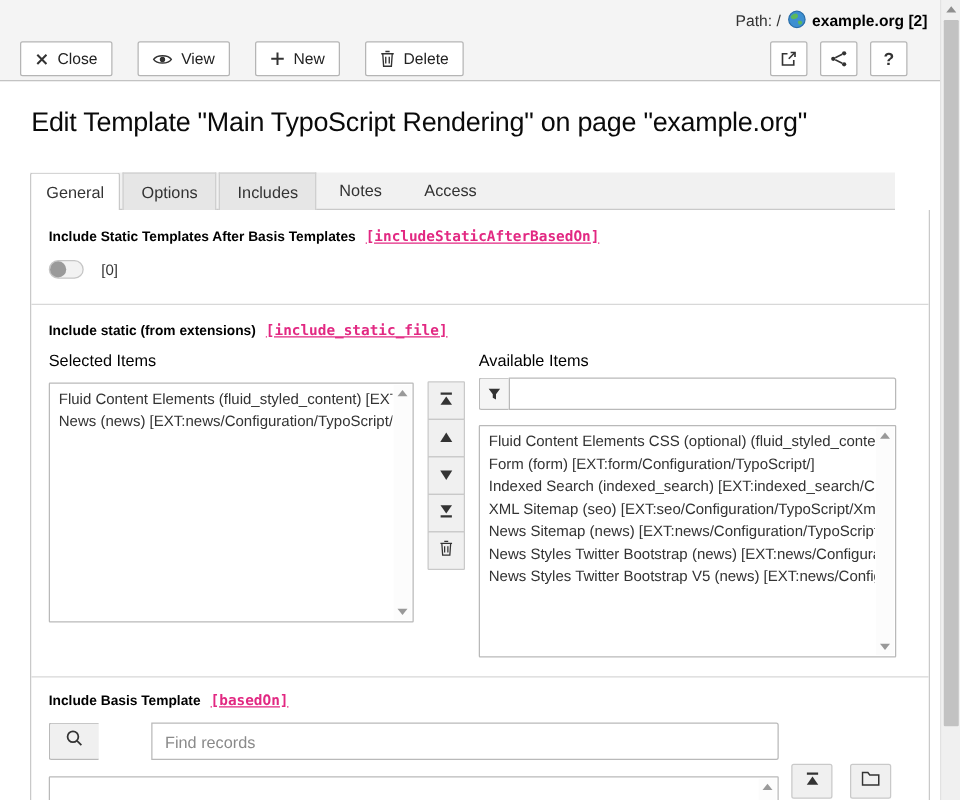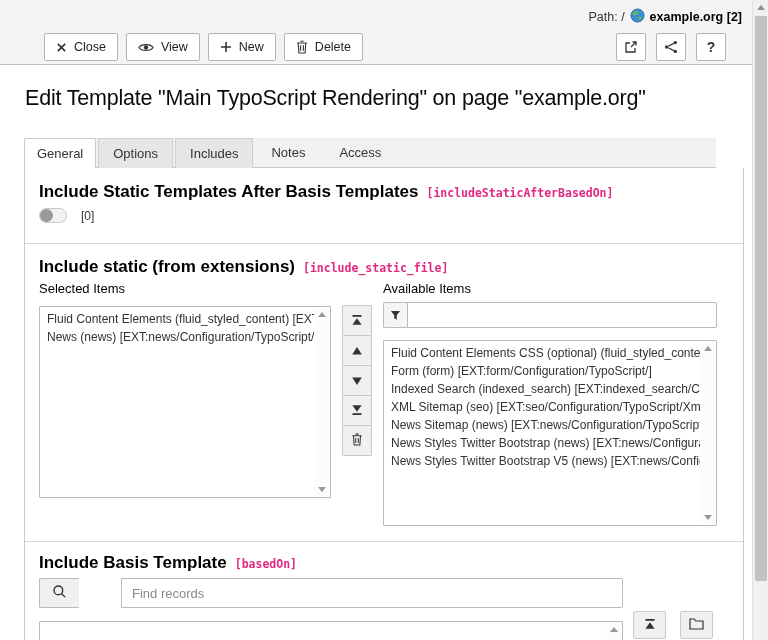--- a/index.html
+++ b/index.html
@@ -12,21 +12,21 @@
   .header {
     position:absolute; top:0; left:0; width:768px; height:65px;
     background:#f4f4f4; border-bottom:1px solid #c3c3c3;
   }
   .pathline {
     position:absolute; top:8px; right:26px; font-size:12.5px; color:#333;
     display:flex; align-items:center; gap:5px;
   }
   .pathline b { color:#000; }
   .toolbar-left {
-    position:absolute; left:16px; top:33px; display:flex; gap:8px;margin-left:28px;
+    position:absolute; left:16px; top:33px; display:flex; gap:20px;
   }
   .toolbar-right {
     position:absolute; right:42px; top:33px; display:flex; gap:10px;
   }
   .btn {
     height:28px; background:#fff; border:1px solid #b5b5b5; border-radius:2px;
     display:inline-flex; align-items:center; justify-content:center; gap:7px;
     padding:0 11px; font-size:12.5px; color:#222; cursor:pointer;
     font-family:"Liberation Sans",sans-serif;
   }
@@ -72,24 +72,24 @@
   }
   .tab.boxed { background:#e6e6e6; border:1px solid #cfcfcf; border-bottom:none; padding:0 14px; }
 
   
   .panel {
     position:absolute; left:24px; top:102px; width:720px; height:472px;
     border-left:1px solid #c9c9c9; border-right:1px solid #c9c9c9; background:#fff;
     overflow:hidden;
   }
   .divider { position:absolute; left:0; width:100%; height:1px; background:#d8d8d8; }
-  .field-label { font-size:17px; font-weight:bold; color:#000; white-space:nowrap; }
+  .field-label { font-size:11px; font-weight:bold; color:#000; white-space:nowrap; }
   .code {
     font-family:"DejaVu Sans Mono","Liberation Mono",monospace;
-    font-size:11.5px; color:#e22882; margin-left:8px; font-weight:bold;
+    font-size:11.5px; color:#e22882; margin-left:8px; font-weight:bold;text-decoration:underline;
   }
   .lbl-row { position:absolute; display:flex; align-items:baseline; }
   .sub-label { font-size:13px; color:#000; position:absolute; white-space:nowrap; }
 
   
   .toggle-row { position:absolute; left:14px; top:40px; display:flex; align-items:center; gap:14px; }
   .toggle {
     width:28px; height:15px; border-radius:8px; background:#f2f2f2;
     border:1px solid #c5c5c5; position:relative; cursor:pointer;
   }

